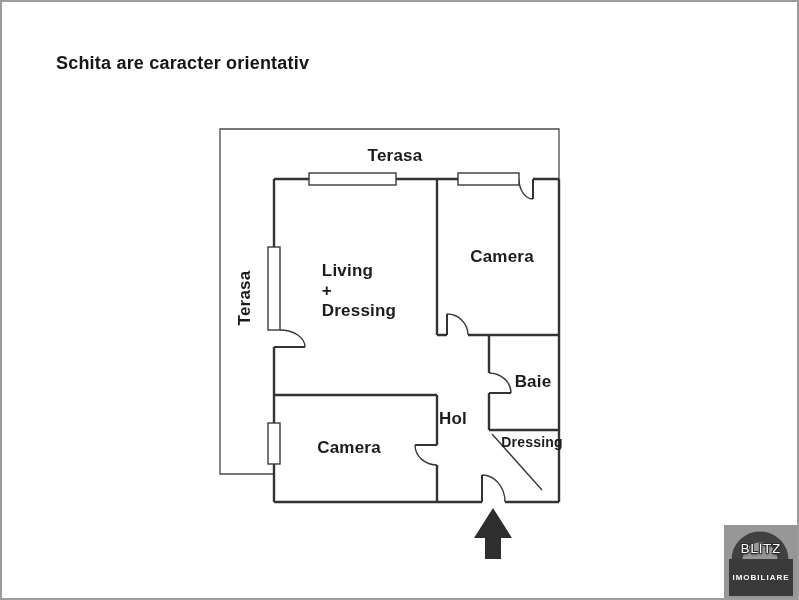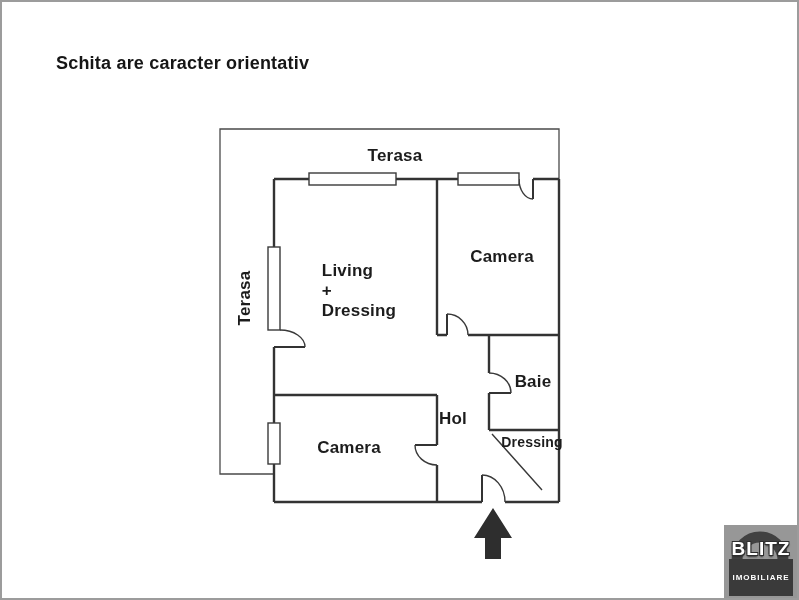--- a/index.html
+++ b/index.html
@@ -35,21 +35,21 @@
     position:absolute;left:722px;top:523px;width:74px;height:74px;
     background:#979797;
   }
   #logo svg{position:absolute;left:0;top:0;}
   .logo-text{
     position:absolute;left:0;top:14px;width:74px;
     text-align:center;
   }
   .logo-brand{
     display:block;
-    font-size:19px;font-weight:700;color:#fff;letter-spacing:1px;
+    font-size:13px;font-weight:400;color:#fff;letter-spacing:1px;
     text-shadow:1px 1px 0 #2e2e2e,-1px -1px 0 #2e2e2e,1px -1px 0 #2e2e2e,-1px 1px 0 #2e2e2e,0 2px 2px #2e2e2e;
     line-height:20px;
   }
   .logo-sub{
     display:inline-block;
     margin-top:0;
     background:#3a3a3a;color:#fff;
     font-size:8px;font-weight:700;letter-spacing:1px;
     padding:14px 3px;
     line-height:9px;

